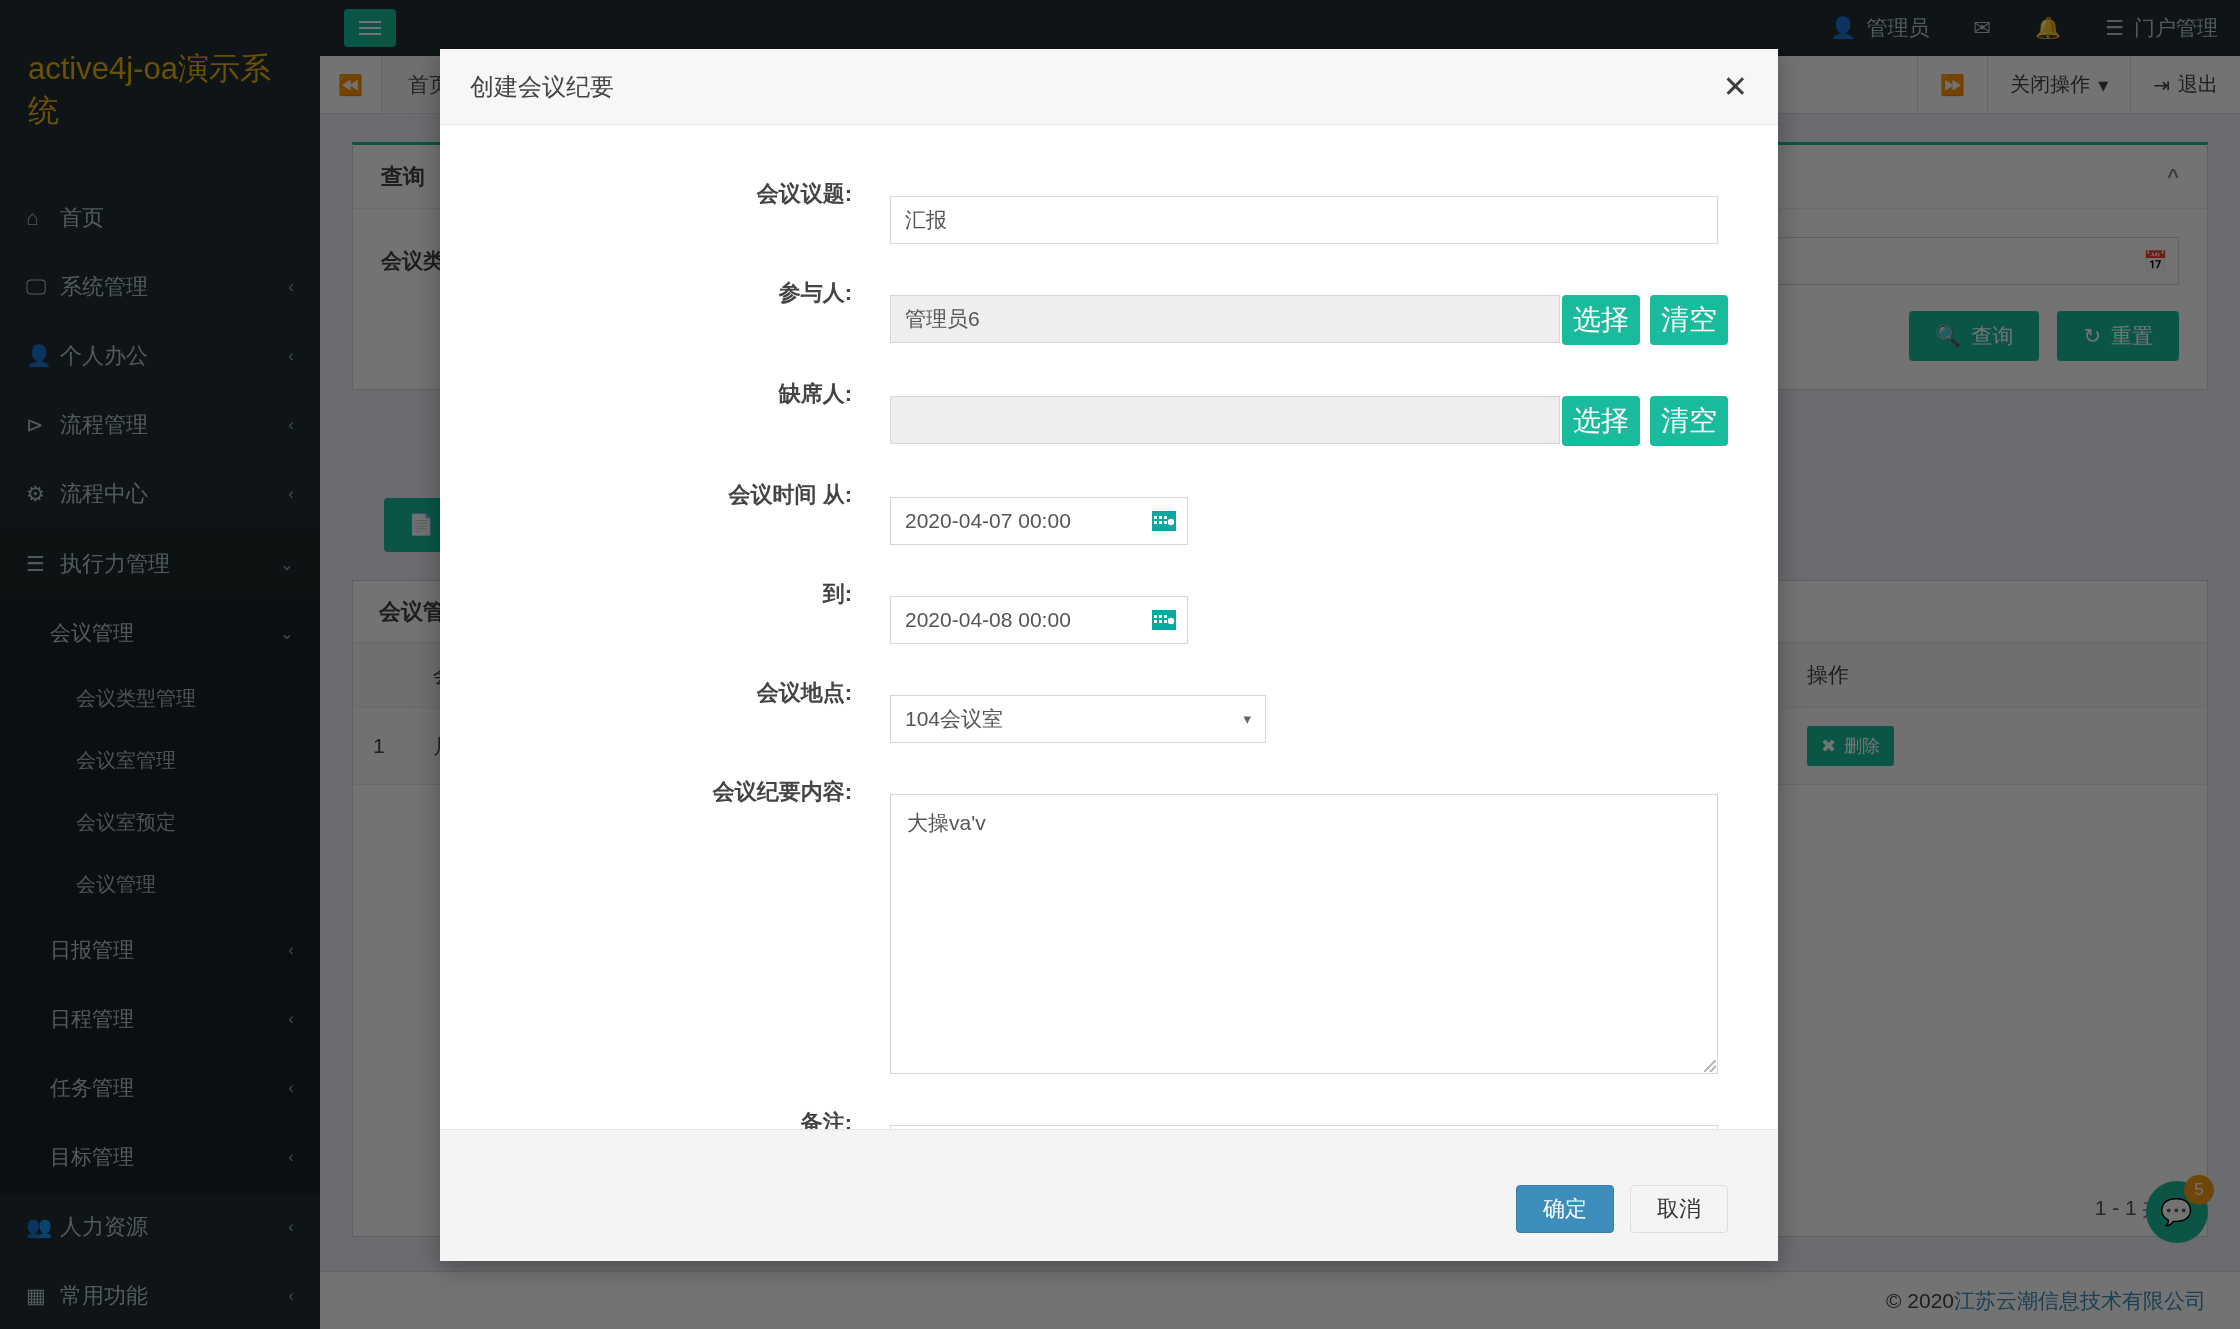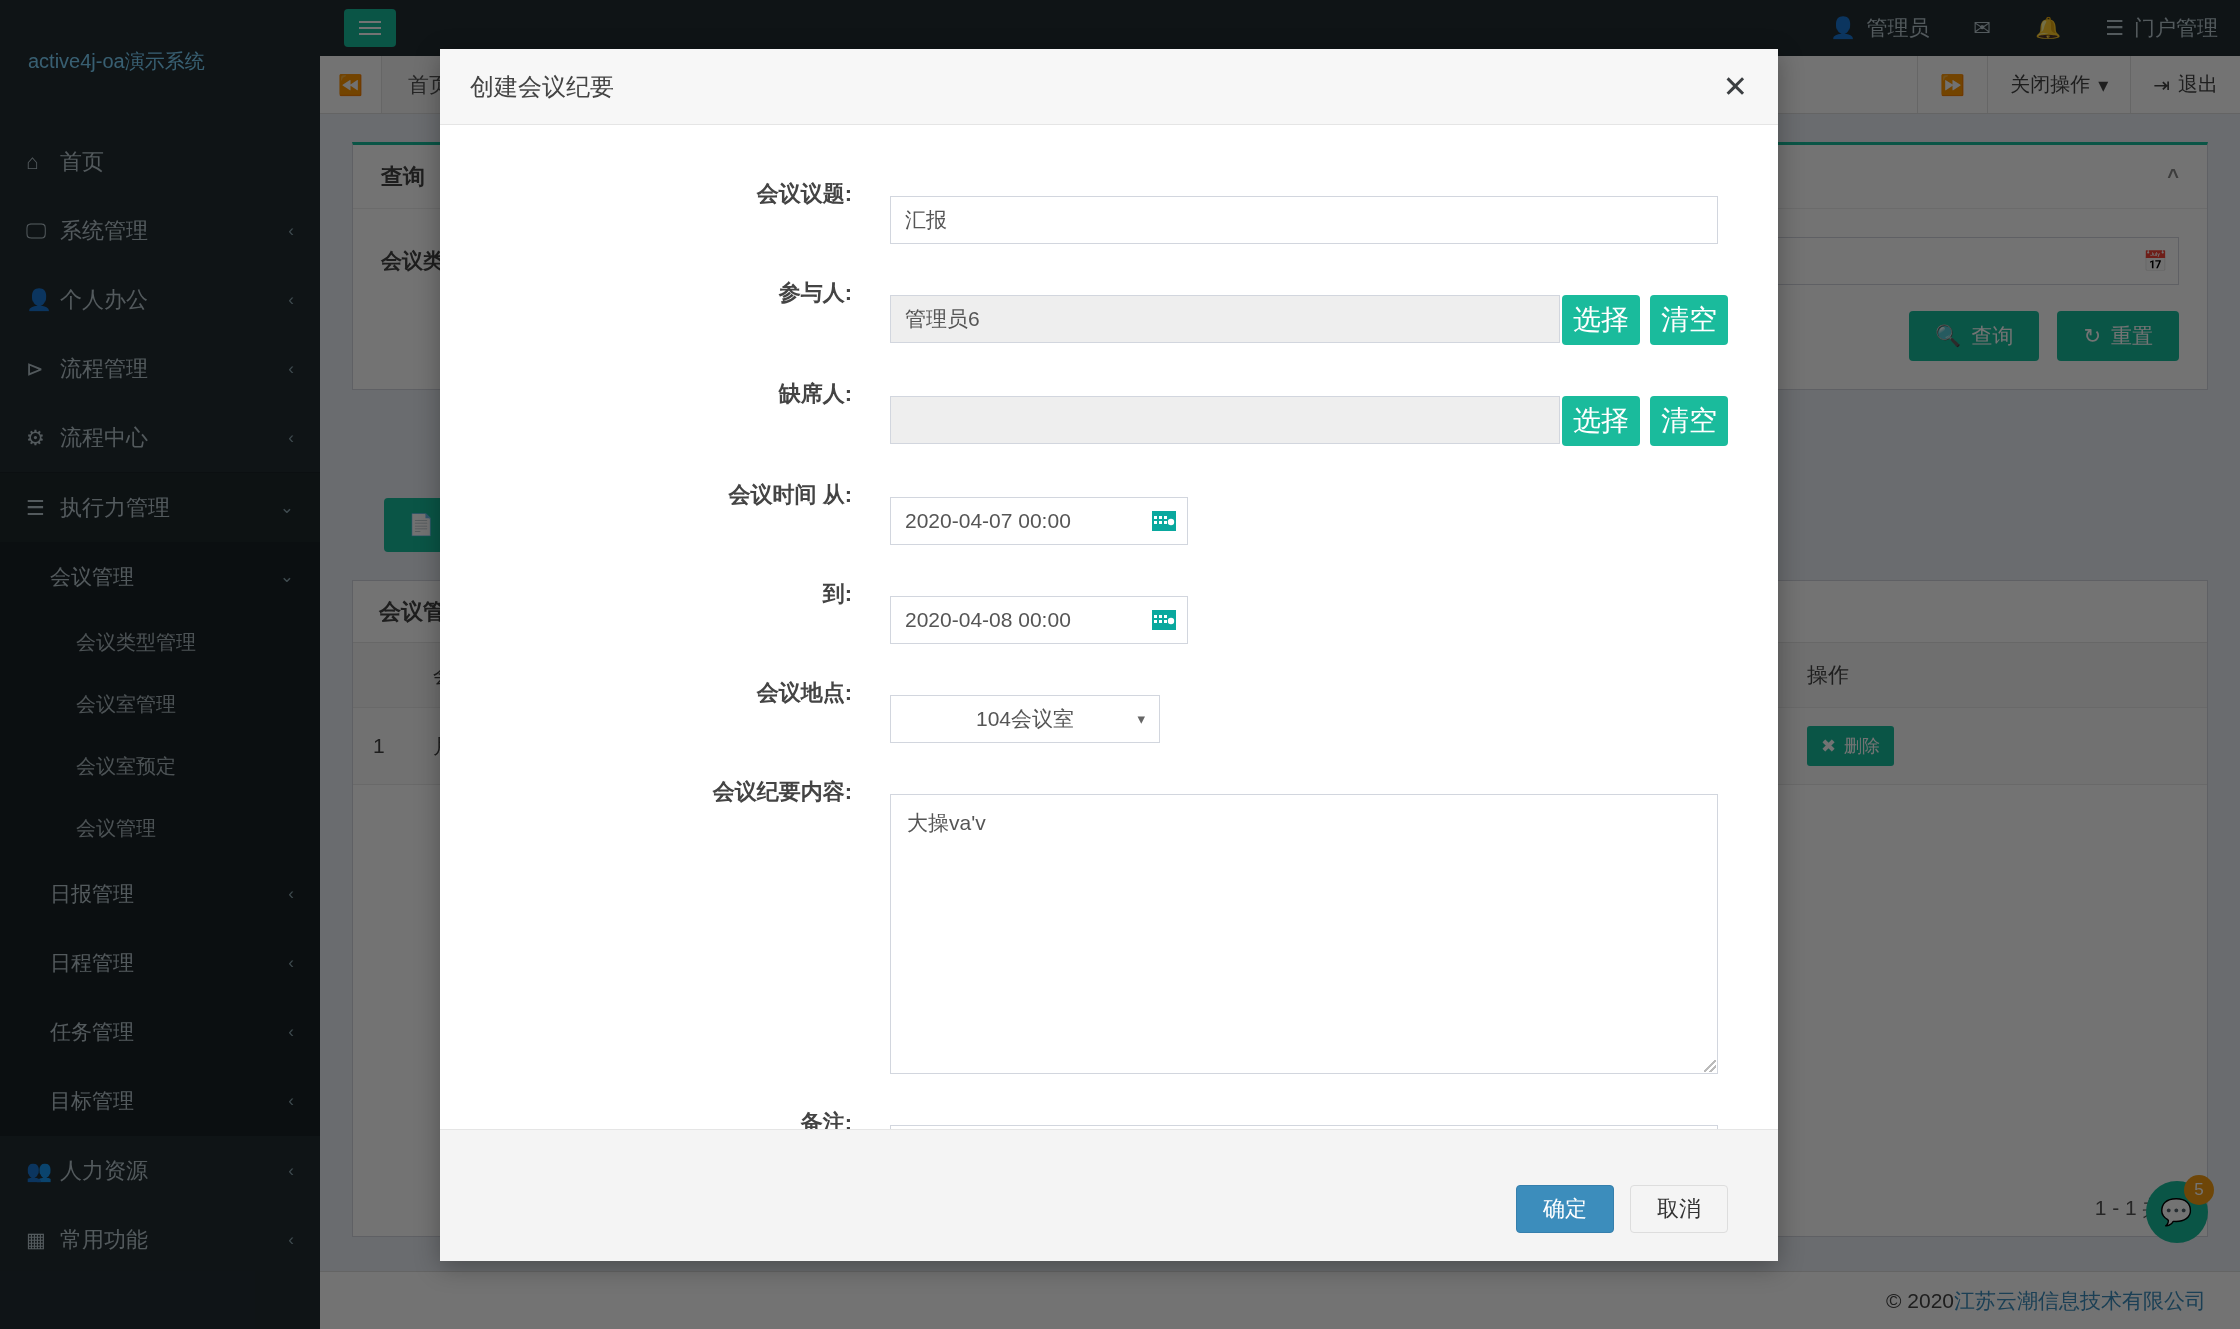--- a/index.html
+++ b/index.html
@@ -13,21 +13,21 @@
 
   
   .bg-layer { position: absolute; inset: 0; }
 
   .sidebar {
     position: absolute; left: 0; top: 0; width: 320px; height: 1329px;
     background: #222d32;
   }
   .brand {
     padding: 48px 28px 0 28px;
-    color: #7dd3fc; font-size: 20px; line-height: 1.35; font-weight: 400;
+    color: #eab308; font-size: 31px; line-height: 1.35; font-weight: 400;
   }
   .nav { margin-top: 52px; }
   .nav-item {
     display: flex; align-items: center;
     padding: 0 26px; height: 69px;
     color: #b8c7ce; font-size: 22px; position: relative;
   }
   .nav-item .ico {
     width: 34px; display: inline-flex; align-items: center; justify-content: flex-start;
     font-size: 21px; flex: none;
@@ -153,21 +153,21 @@
   .fctrl { display: flex; align-items: flex-start; margin-top: 29px; }
 
   .fi {
     height: 48px; border: 1px solid #d2d6de; background:#fff;
     display:flex; align-items:center; padding: 0 14px; font-size: 21px; color:#555;
   }
   .fi.readonly { background: #eeeeee; }
   .fi.w-wide { width: 828px; }
   .fi.w-med  { width: 670px; }
   .fi.w-date { width: 298px; position: relative; }
-  .fi.w-sel  { width: 270px; position: relative; justify-content: center; }
+  .fi.w-sel  { width: 376px; position: relative; }
   .fi .caret { position:absolute; right: 14px; color:#666; font-size: 15px; }
   .fi .calendar { position:absolute; right: 10px; width: 26px; height: 22px; }
 
   .gbtn {
     height: 50px; width: 78px; background: #1ABB9C; color:#fff; font-size: 28px;
     display:flex; align-items:center; justify-content:center; border-radius: 4px; margin-left: 10px;
   }
   .gbtn.first { margin-left: 2px; }
 
   .fta {

